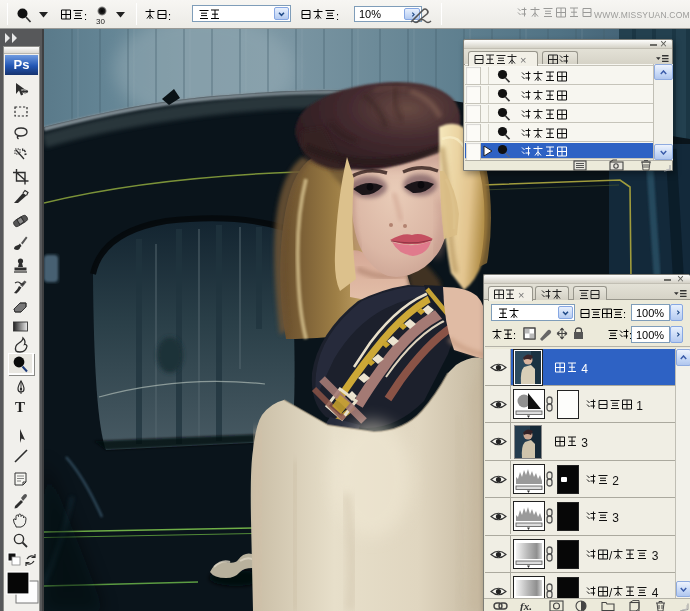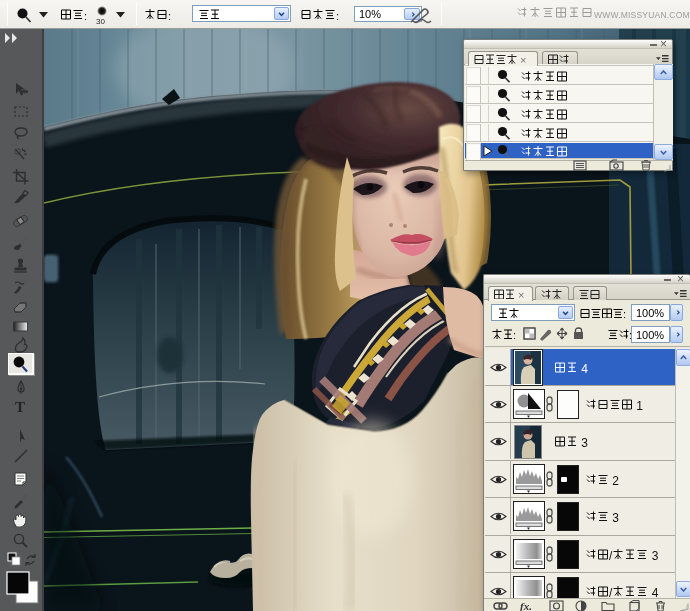--- a/index.html
+++ b/index.html
@@ -157,20 +157,24 @@
           <use href="#zA"></use>
         </svg></span>
  <span class="tbtext" style="left:594px;top:10px;color:#9c9c9a;font-size:8.5px;font-weight:normal;letter-spacing:.2px">WWW.MISSYUAN.COM</span>
 </div>
 
 <div id="dock">
       <div class="edge"></div>
 <svg class="abs" style="left:4px;top:4px" width="16" height="10" viewBox="0 0 16 10">
         <path d="M1 0l5 5-5 5zM8 0l5 5-5 5z" fill="#e8e8e8"></path>
       </svg>
+<div id="toolbox">
+        <div id="tbxtitle"></div>
+        <div id="pslogo">Ps</div>
+      </div>
 <svg class="abs" style="left:0;top:0" width="44" height="582" viewBox="0 0 44 582">
 <g fill="#2e2e2e" stroke="#2e2e2e">
 
 <g transform="translate(13,53)">
             <path d="M3 1 L3 12 L6 8.5 L8 13.5 L10.2 12.5 L8.2 7.5 L12 7.5 Z" stroke="none"></path>
             <path d="M13 10.5 h4 M15 8.5 v4 M13.5 9 l-1 1.5 1 1.5 M16.5 9 l1 1.5 -1 1.5" stroke-width="1.2" fill="none" transform="translate(-3,-1)"></path>
           </g>
 
 <rect x="15" y="78" width="12" height="9" fill="none" stroke-width="1.2" stroke-dasharray="2.2,1.8"></rect>
 

